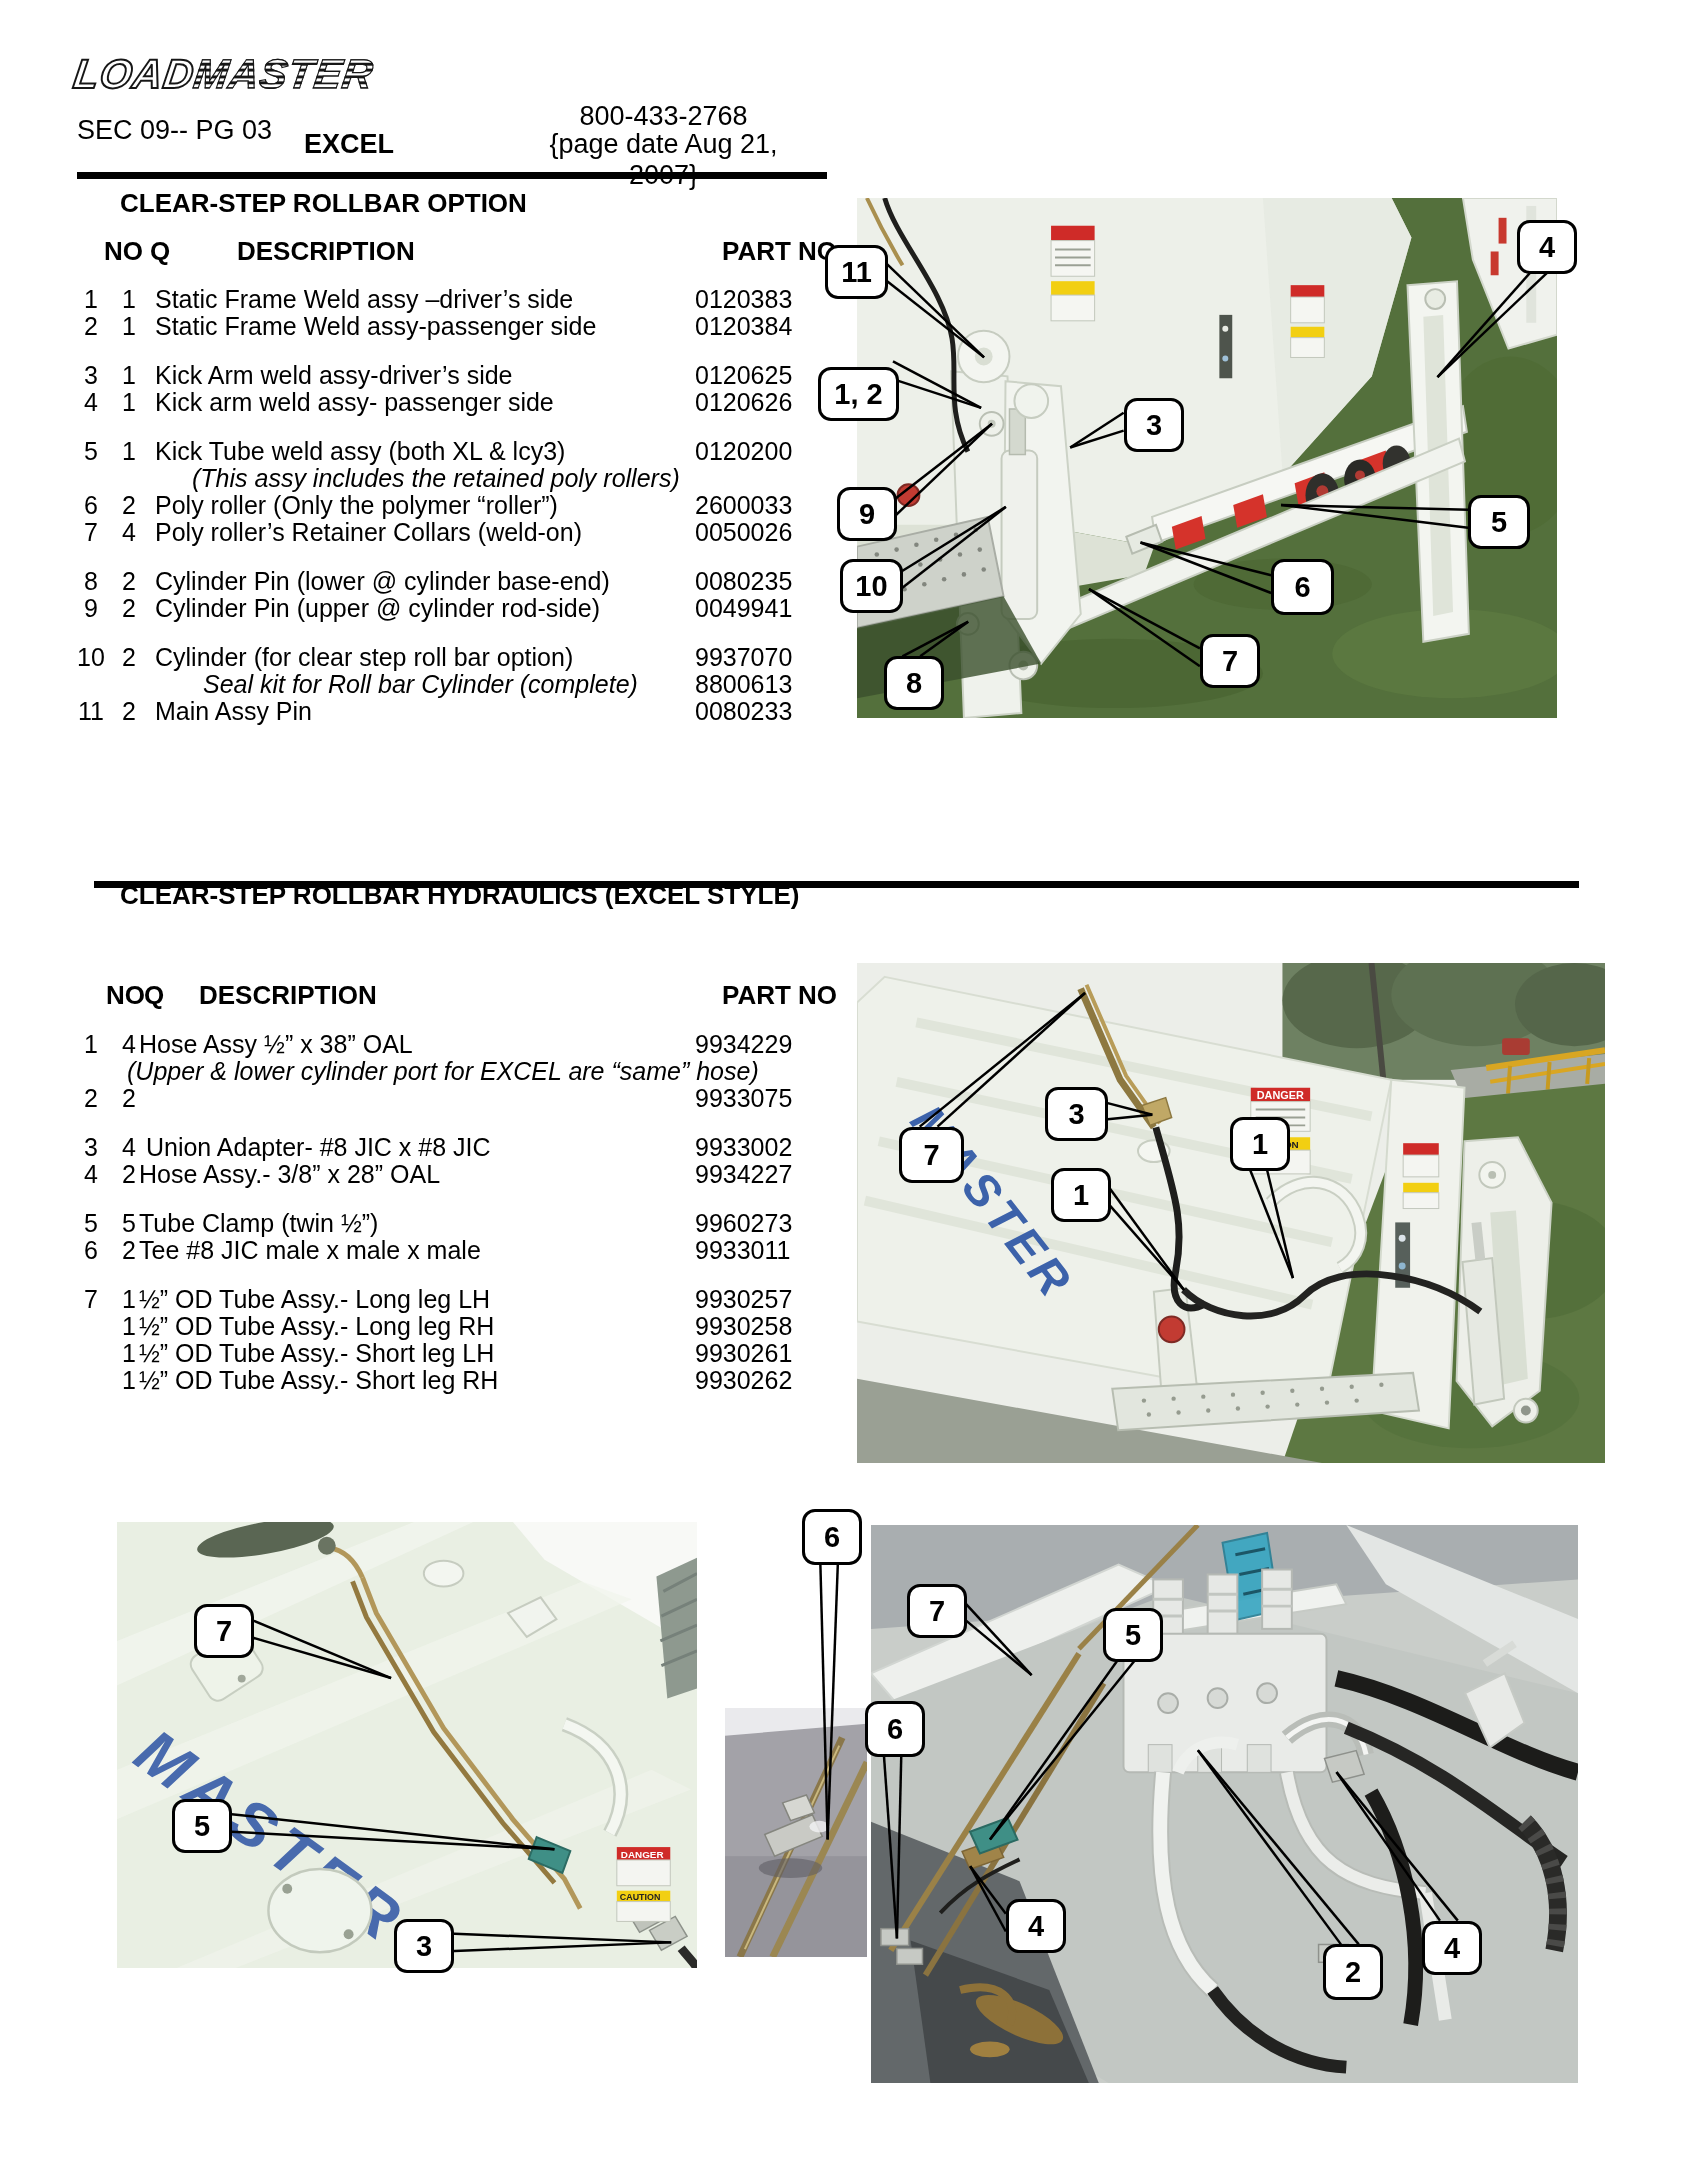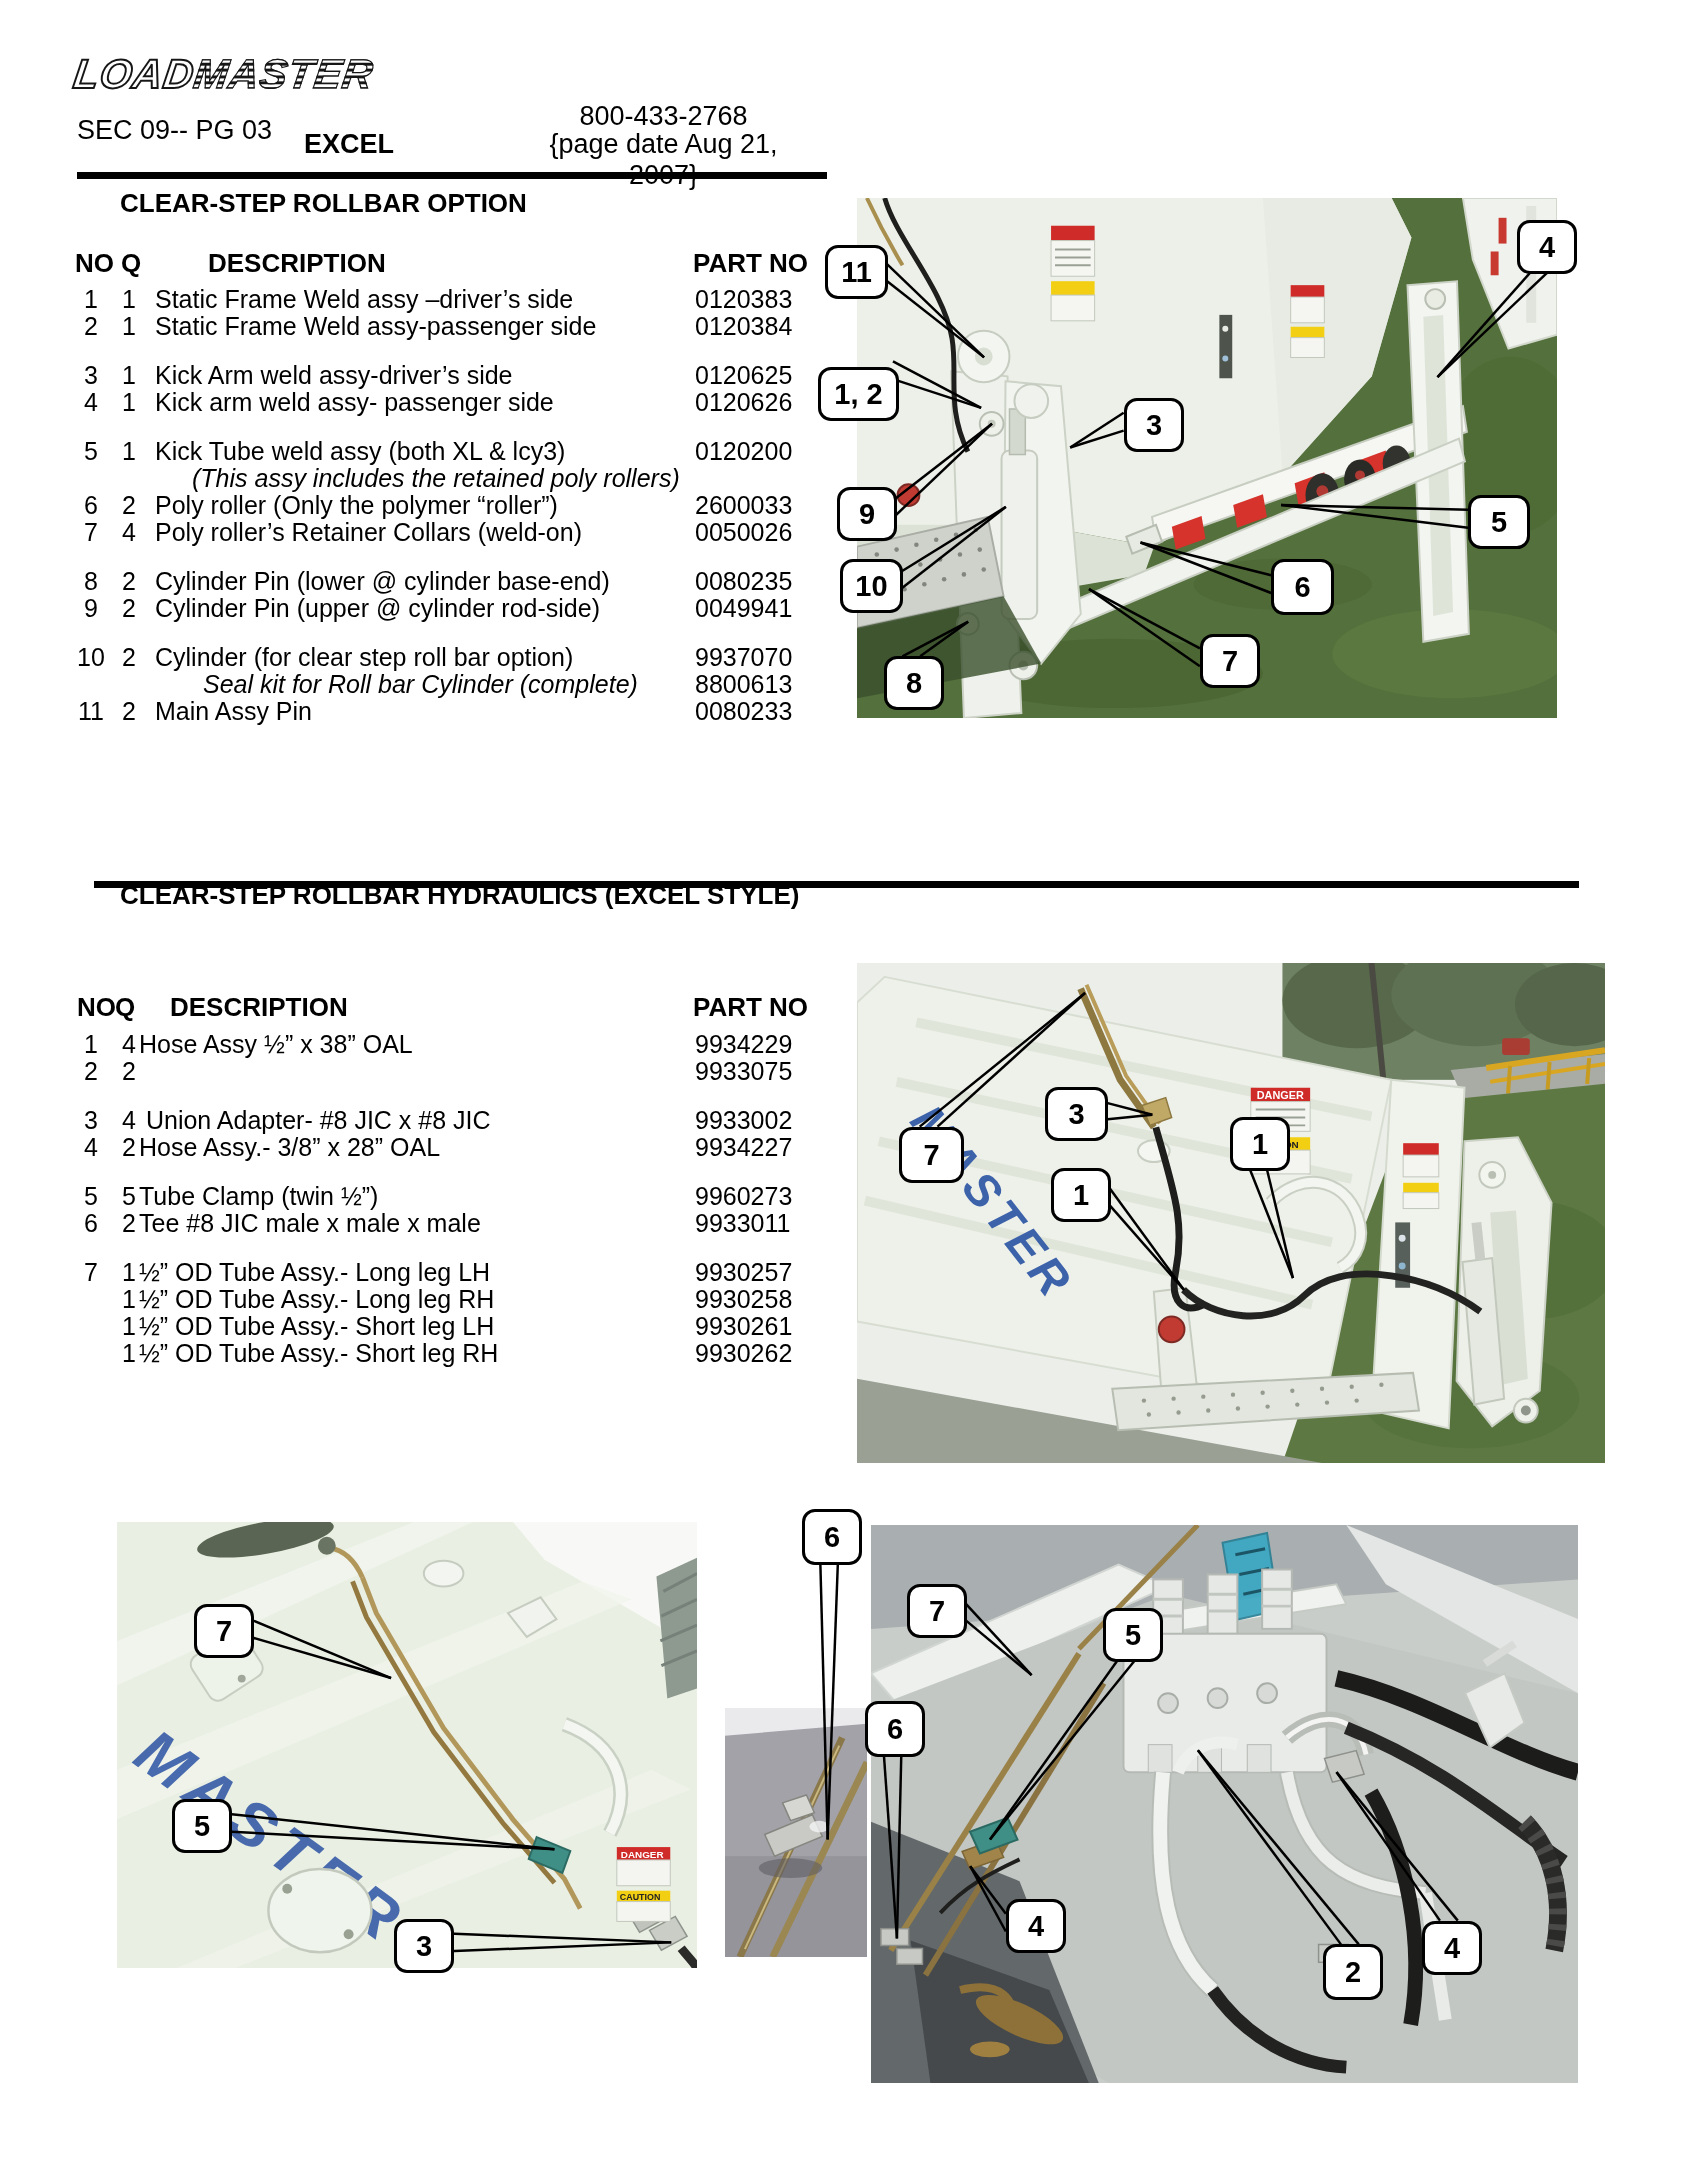--- a/index.html
+++ b/index.html
@@ -11,21 +11,21 @@
   .logo .l1{color:#ffffff;-webkit-text-stroke:2px #161616;}
   .logo .l2{color:transparent;background:repeating-linear-gradient(180deg,#161616 0 3px,#ffffff 3px 6px);
             -webkit-background-clip:text;background-clip:text;-webkit-text-stroke:1.2px #161616;}
   .hdr-phone{position:absolute;left:515px;top:101px;width:297px;text-align:center;font-size:27px;}
   .hdr-sec{position:absolute;left:77px;top:115px;font-size:27px;}
   .hdr-model{position:absolute;left:304px;top:129px;font-size:27px;font-weight:bold;}
   .hdr-date{position:absolute;left:515px;top:129px;width:297px;text-align:center;font-size:27px;}
   .rule{position:absolute;background:#000;}
   .sec-title{position:absolute;font-size:26px;font-weight:bold;white-space:nowrap;margin-left:24px;}
   .thead{position:absolute;font-size:26px;font-weight:bold;}
-  .thead span{position:absolute;top:12px;white-space:nowrap;}
+  .thead span{position:absolute;top:0;white-space:nowrap;margin-left:29px;}
   .rows{position:absolute;left:0;top:0;width:851px;}
   .prow{position:relative;height:27px;font-size:25px;}
   .prow span{position:absolute;top:0;white-space:pre;}
   .prow .no{left:71px;width:40px;text-align:center;}
   .prow .q{left:113px;width:32px;text-align:center;}
   .prow .desc{left:155px;}
   .prow.t2 .desc{left:139px;}
   .prow .part{left:695px;}
   .prow .it{font-style:italic;}
   .tgap{height:22px;}
@@ -145,20 +145,23 @@
   <span style="left:115px;">Q</span>
   <span style="left:170px;">DESCRIPTION</span>
   <span style="left:693px;">PART NO</span>
 </div>
 <div id="t2rows" class="rows" style="top:1030px;">
     <div class="prow t2">
       <span class="no">1</span>
       <span class="q">4</span>
       <span class="desc">Hose Assy ½” x 38” OAL</span>
       <span class="part">9934229</span>
+    </div>
+    <div class="prow t2">
+      <span class="desc it" style="margin-left: -12px;">(Upper &amp; lower cylinder port for EXCEL are “same” hose)</span>
     </div>
     <div class="prow t2">
       <span class="no">2</span>
       <span class="q">2</span>
       <span class="part">9933075</span>
     </div>
     <div class="tgap"></div>
     <div class="prow t2">
       <span class="no">3</span>
       <span class="q">4</span>

